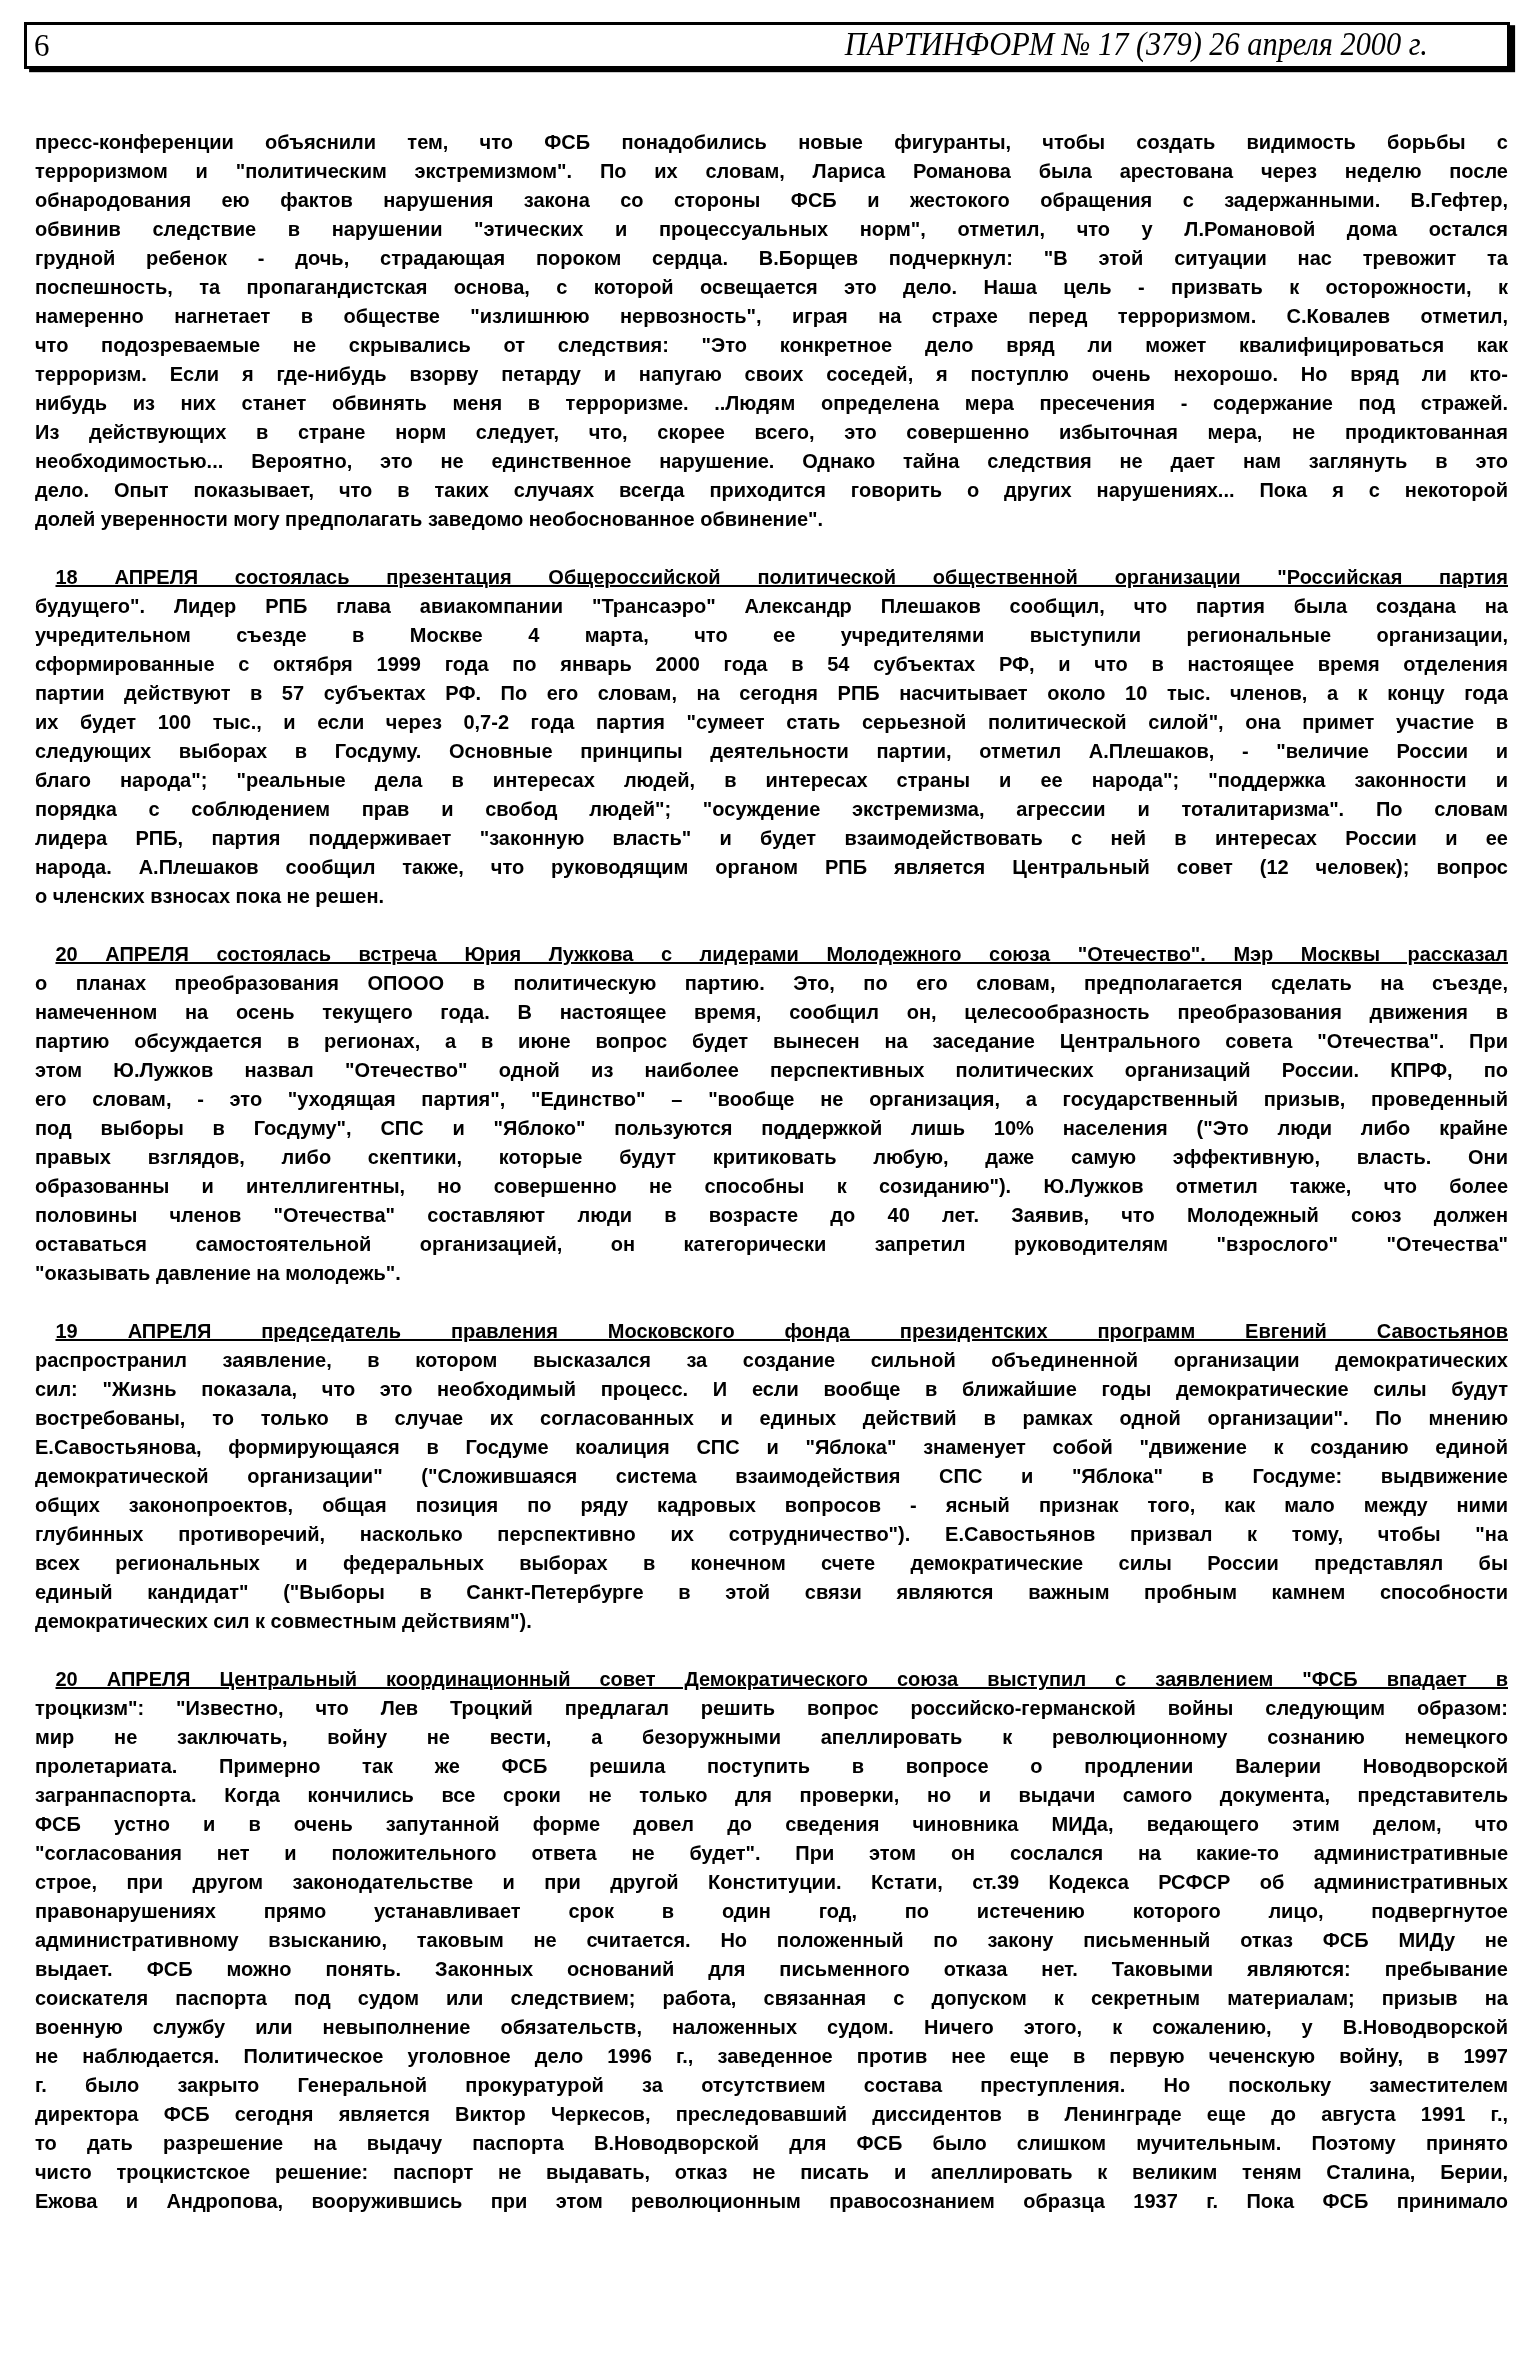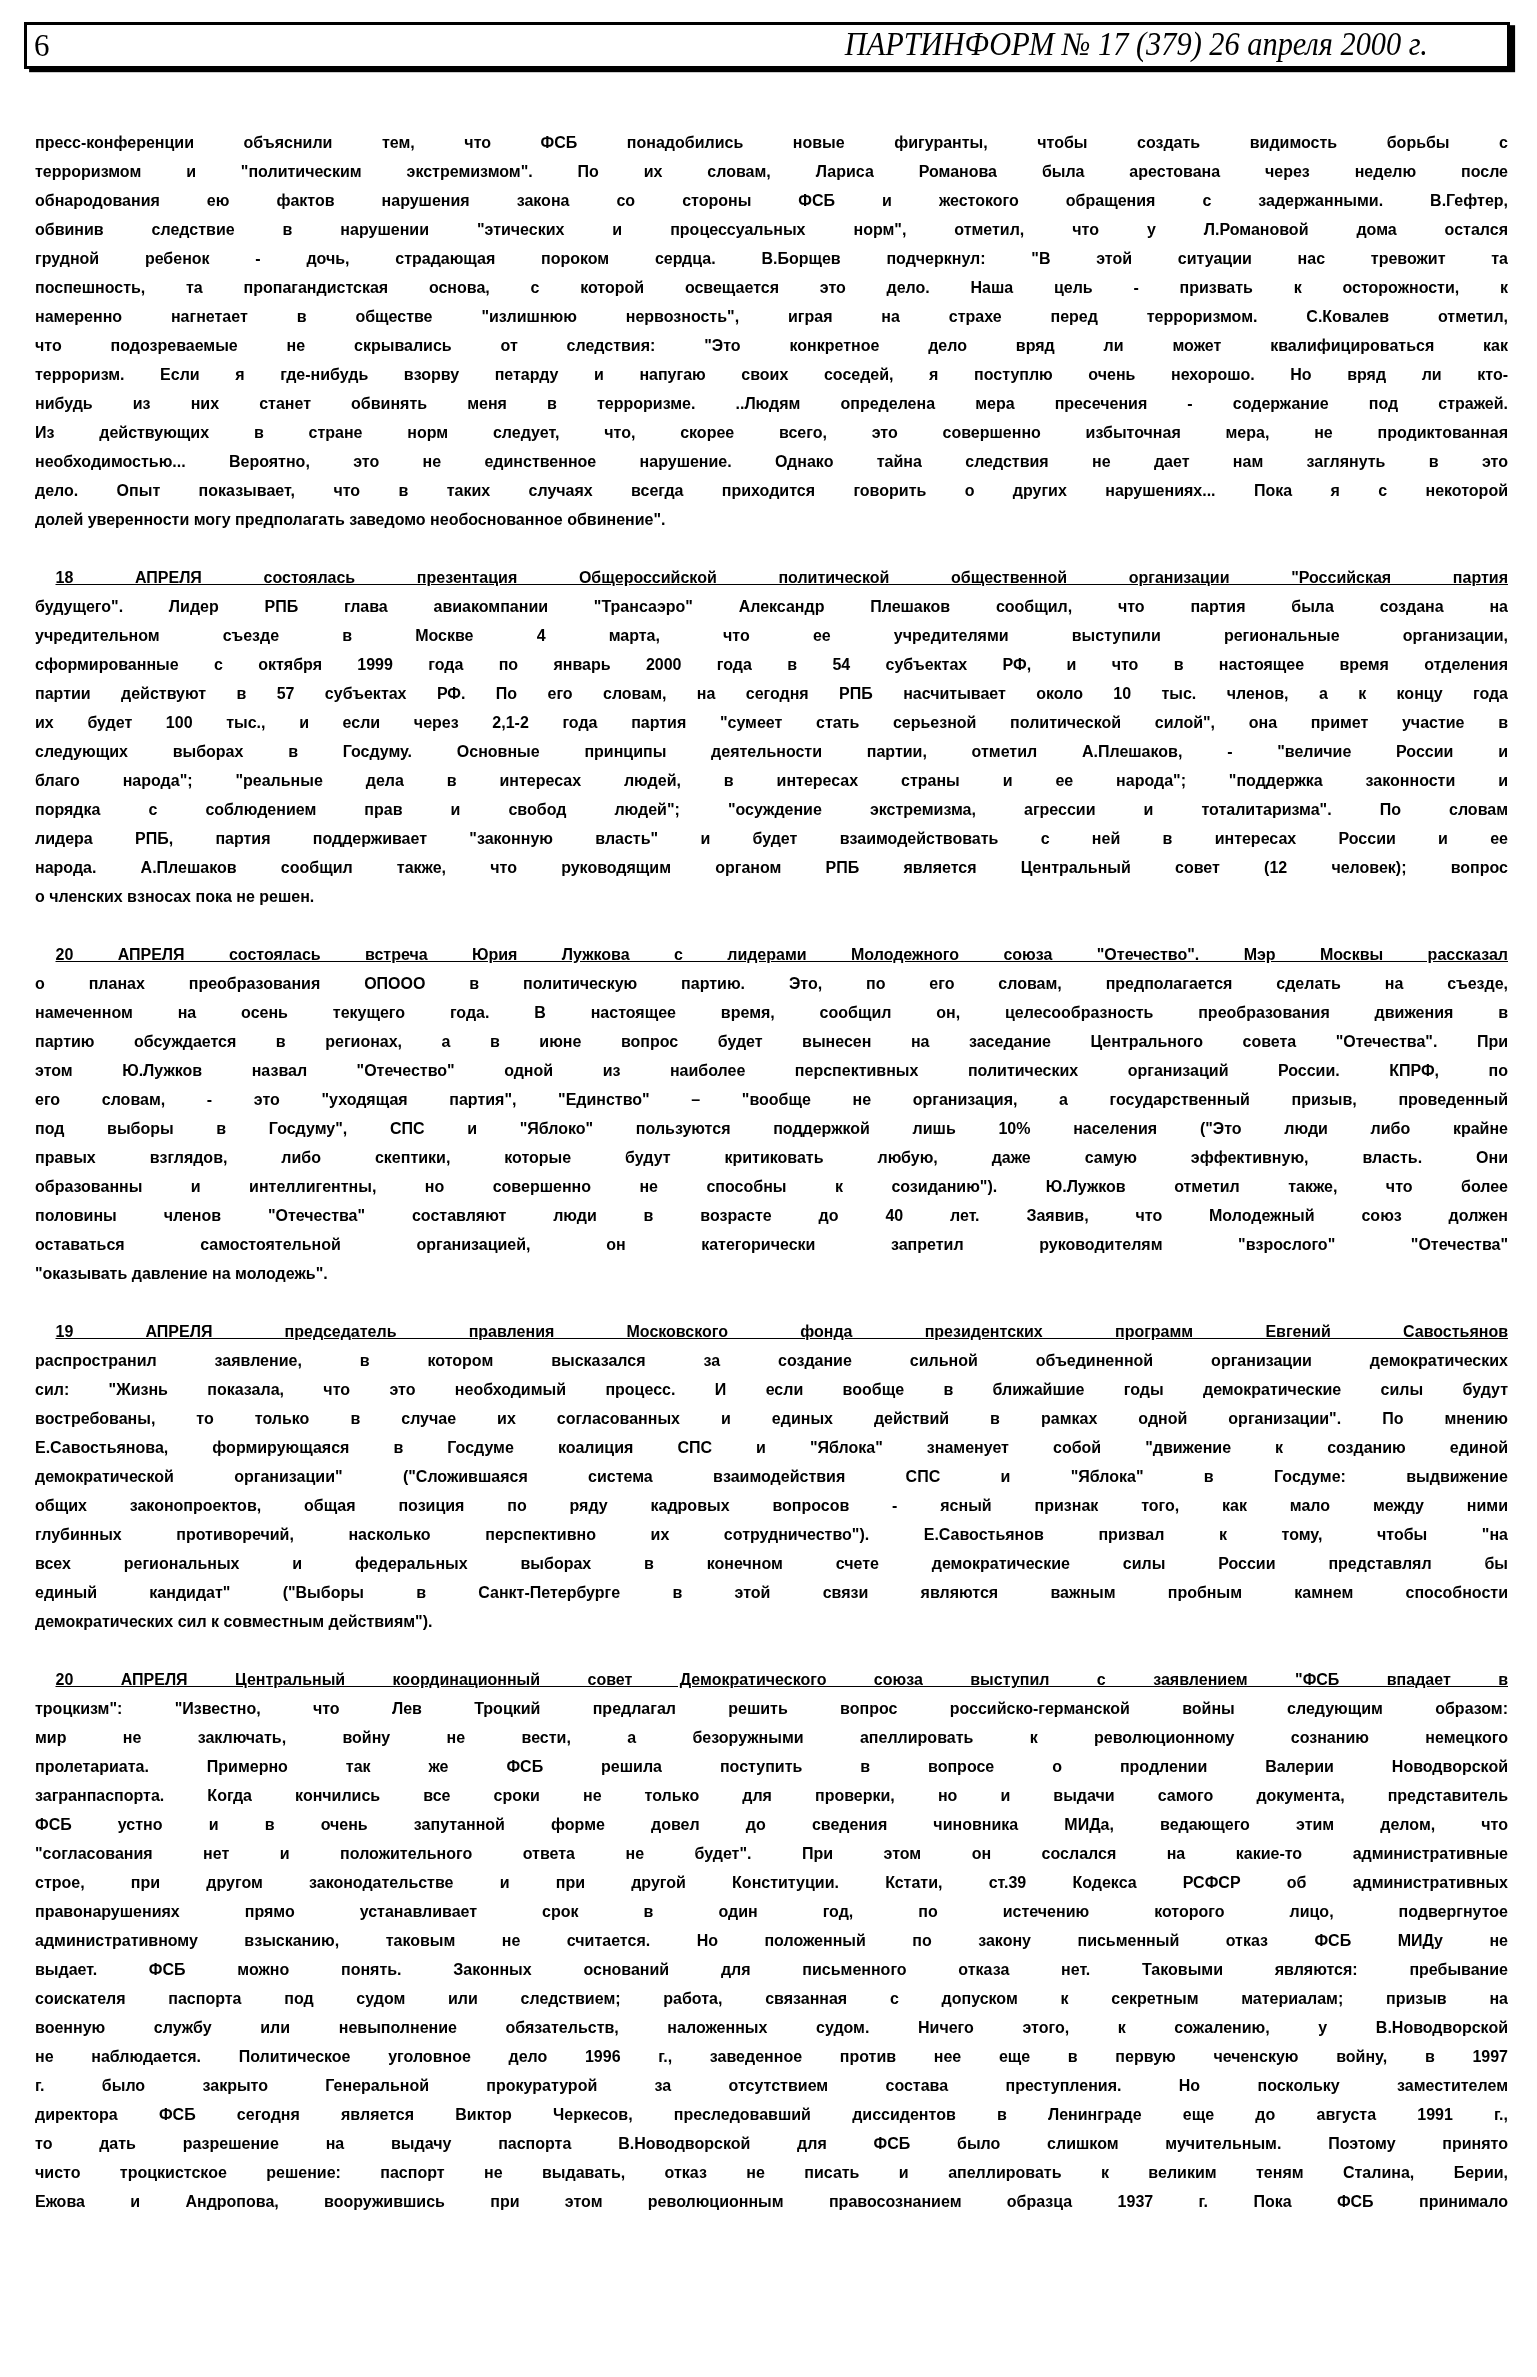--- a/index.html
+++ b/index.html
@@ -44,21 +44,21 @@
       transform: scaleX(0.92);
       transform-origin: right center;
     }
     .article {
       position: absolute;
       left: 35px;
       top: 128px;
       width: 1473px;
       font-family: "Liberation Sans", "DejaVu Sans", sans-serif;
       font-weight: bold;
-      font-size: 16px;
+      font-size: 20px;
       line-height: 29px;
       color: #000000;
     }
     .para { margin: 0 0 29px 0; }
     .para:last-child { margin-bottom: 16px; }
     .line {
       height: 29px;
       overflow: hidden;
       text-align: justify;
       text-align-last: justify;
@@ -94,21 +94,21 @@
       <div class="line">дело. Опыт показывает, что в таких случаях всегда приходится говорить о других нарушениях... Пока я с некоторой</div>
       <div class="line last">долей уверенности могу предполагать заведомо необоснованное обвинение".</div>
     </div>
 
     <div class="para">
       <div class="line indent">18 АПРЕЛЯ состоялась презентация Общероссийской политической общественной организации "Российская партия</div>
       <div class="line">будущего". Лидер РПБ глава авиакомпании "Трансаэро" Александр Плешаков сообщил, что партия была создана на</div>
       <div class="line">учредительном съезде в Москве 4 марта, что ее учредителями выступили региональные организации,</div>
       <div class="line">сформированные с октября 1999 года по январь 2000 года в 54 субъектах РФ, и что в настоящее время отделения</div>
       <div class="line">партии действуют в 57 субъектах РФ. По его словам, на сегодня РПБ насчитывает около 10 тыс. членов, а к концу года</div>
-      <div class="line">их будет 100 тыс., и  если через 2,1-2 года партия "сумеет стать серьезной политической силой", она примет участие в</div>
+      <div class="line">их будет 100 тыс., и  если через 0,7-2 года партия "сумеет стать серьезной политической силой", она примет участие в</div>
       <div class="line">следующих выборах в Госдуму. Основные принципы деятельности партии, отметил А.Плешаков, - "величие России и</div>
       <div class="line">благо народа"; "реальные дела в интересах людей, в интересах страны и ее народа"; "поддержка законности и</div>
       <div class="line">порядка с соблюдением прав и свобод людей"; "осуждение экстремизма, агрессии и тоталитаризма". По словам</div>
       <div class="line">лидера РПБ, партия поддерживает "законную власть" и будет взаимодействовать с ней в интересах России и ее</div>
       <div class="line">народа. А.Плешаков сообщил также, что руководящим органом РПБ является Центральный совет (12 человек); вопрос</div>
       <div class="line last">о членских взносах пока не решен.</div>
     </div>
 
     <div class="para">
       <div class="line indent">20 АПРЕЛЯ состоялась встреча Юрия Лужкова с лидерами Молодежного союза "Отечество". Мэр Москвы рассказал</div>

